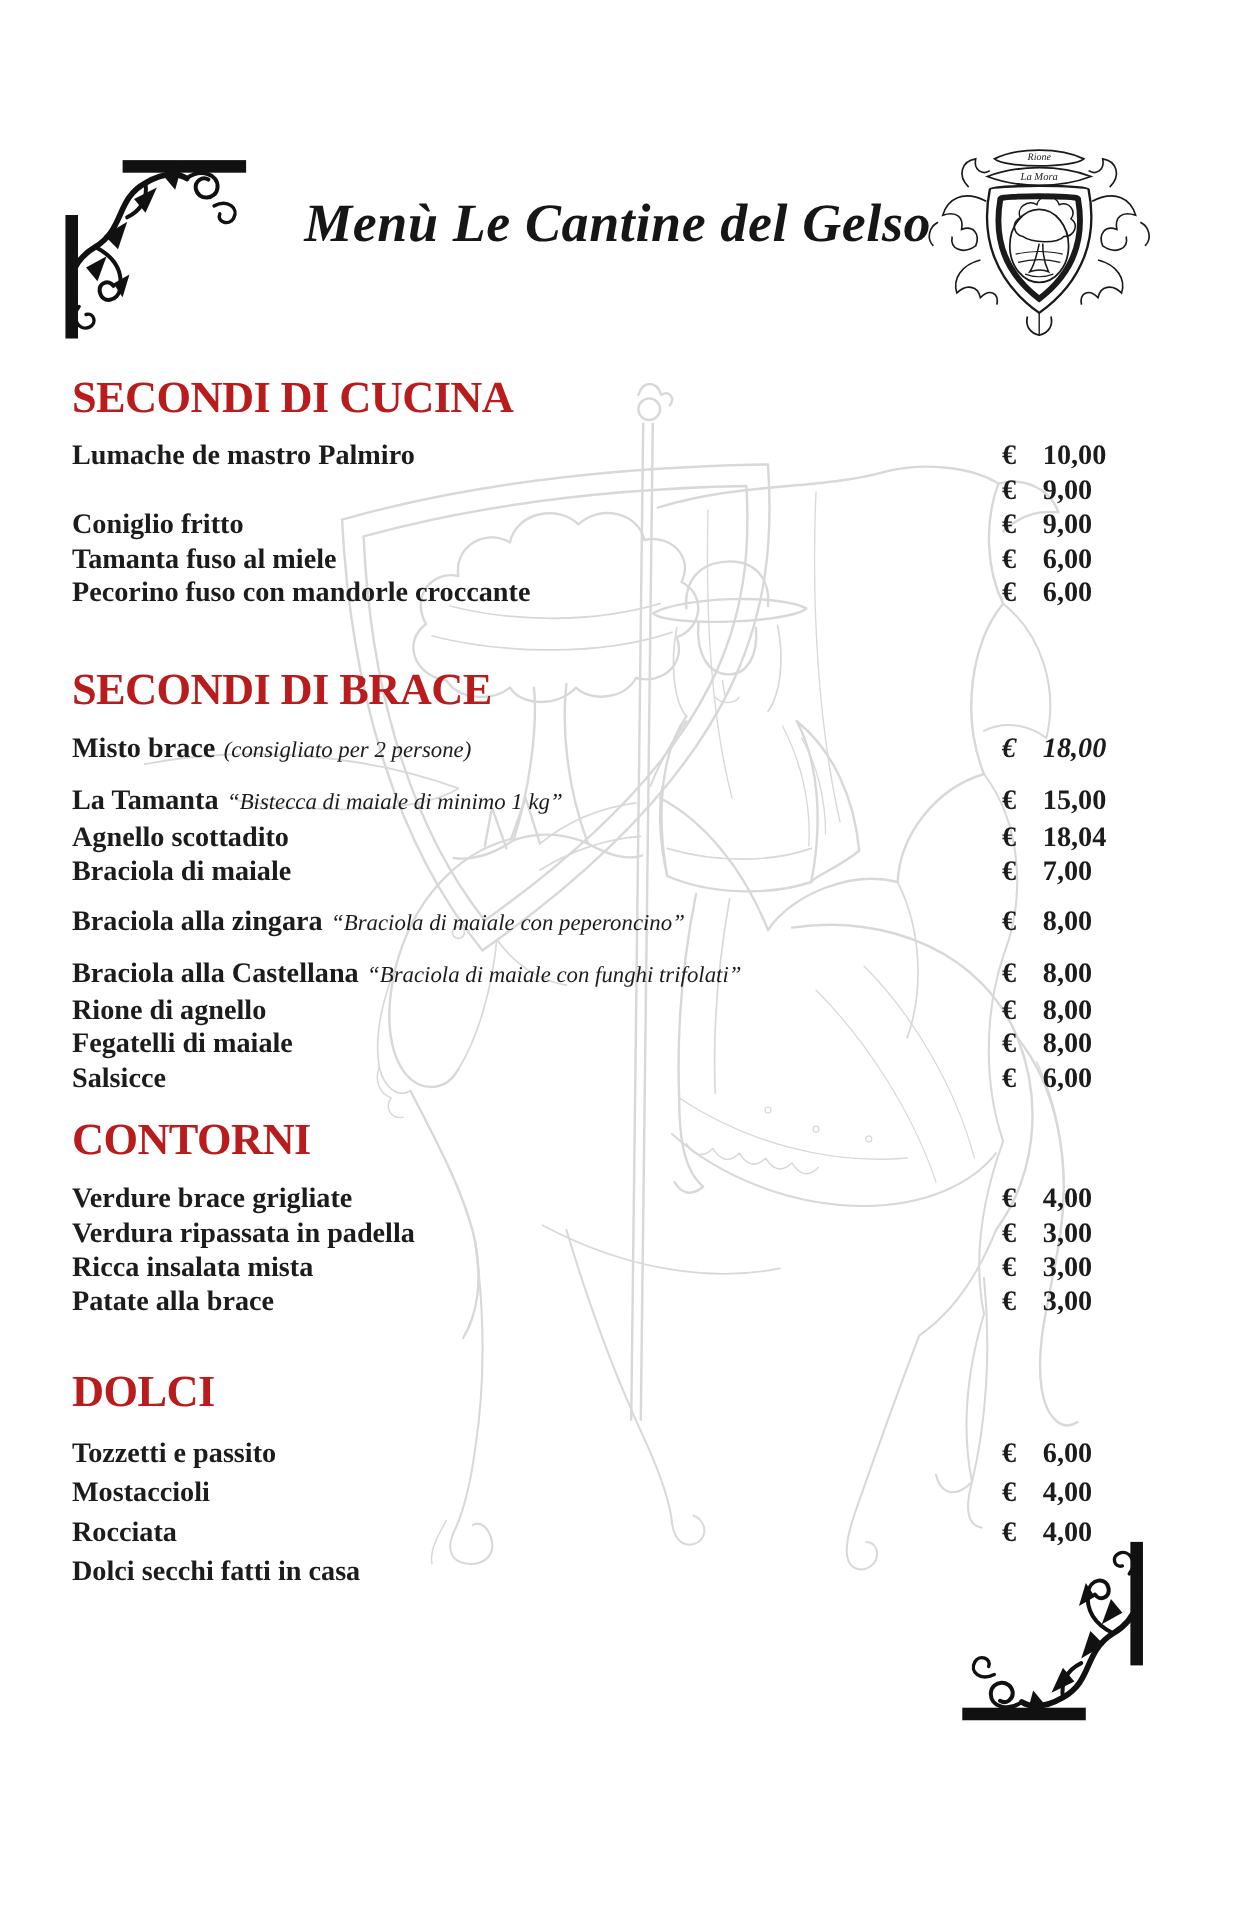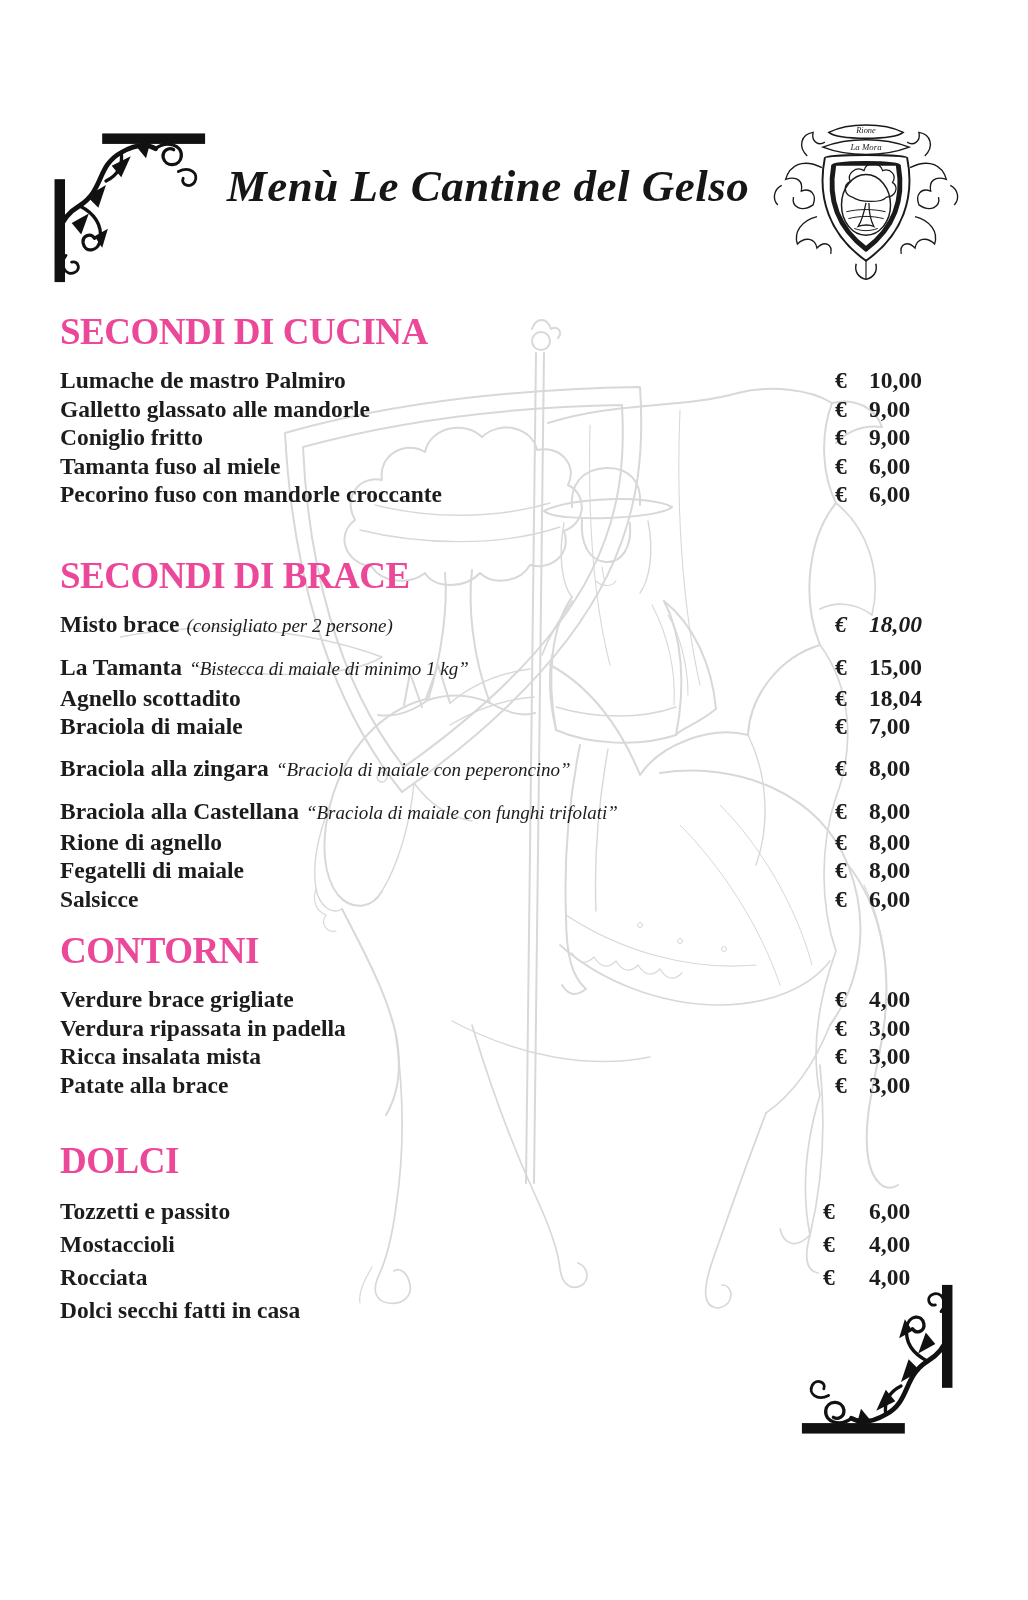--- a/index.html
+++ b/index.html
@@ -35,48 +35,48 @@
   .crest {
     position: absolute; left: 768px; top: 116px;
     width: 196px; height: 168px; z-index: 2;
   }
   .page-title {
     position: absolute; left: 200px; top: 160px; width: 576px;
     z-index: 2;
     font-size: 45px;
     font-weight: bold;
     font-style: italic;
-    text-align: center;
+    text-align: right;
     letter-spacing: 0.5px;
     color: #161616;
     white-space: nowrap;
   }
 
   
   .menu {
     position: absolute; left: 60px; top: 312px;
     width: 880px; z-index: 1;
   }
   .section-heading {
     font-size: 37px;
     font-weight: bold;
     line-height: 40px;
     letter-spacing: -0.5px;
-    color: #ec4899;
+    color: #b91c1c;
   }
   .section-items { margin-top: 14px; font-family: Liberation Serif, serif; }
   .menu-row {
     display: flex;
     align-items: baseline;
     font-size: 23.5px;
     font-weight: bold;
     line-height: 28.5px;
     white-space: nowrap;
   }
-  .dolci .menu-row { line-height: 33px; gap: 12px; }
+  .dolci .menu-row { line-height: 33px; }
   .gap-top { margin-top: 13px; }
   .item-name { flex: 0 0 auto; }
   .item-note {
     font-weight: normal;
     font-style: italic;
     font-size: 19px;
     margin-left: 7px;
   }
   .row-fill { flex: 1 1 auto; }
   .eur { flex: 0 0 34px; text-align: left; }
@@ -242,21 +242,20 @@
     <div class="section">
       <div class="section-heading">SECONDI DI CUCINA</div>
       <div class="section-items">
         <div class="menu-row">
           <span class="item-name">Lumache de mastro Palmiro</span>
           <span class="row-fill"></span>
           <span class="eur">€</span>
           <span class="price">10,00</span>
         </div>
         <div class="menu-row">
-          <span class="item-name">Galletto glassato alle mandorle</span>
           <span class="row-fill"></span>
           <span class="eur">€</span>
           <span class="price">9,00</span>
         </div>
         <div class="menu-row">
           <span class="item-name">Coniglio fritto</span>
           <span class="row-fill"></span>
           <span class="eur">€</span>
           <span class="price">9,00</span>
         </div>

